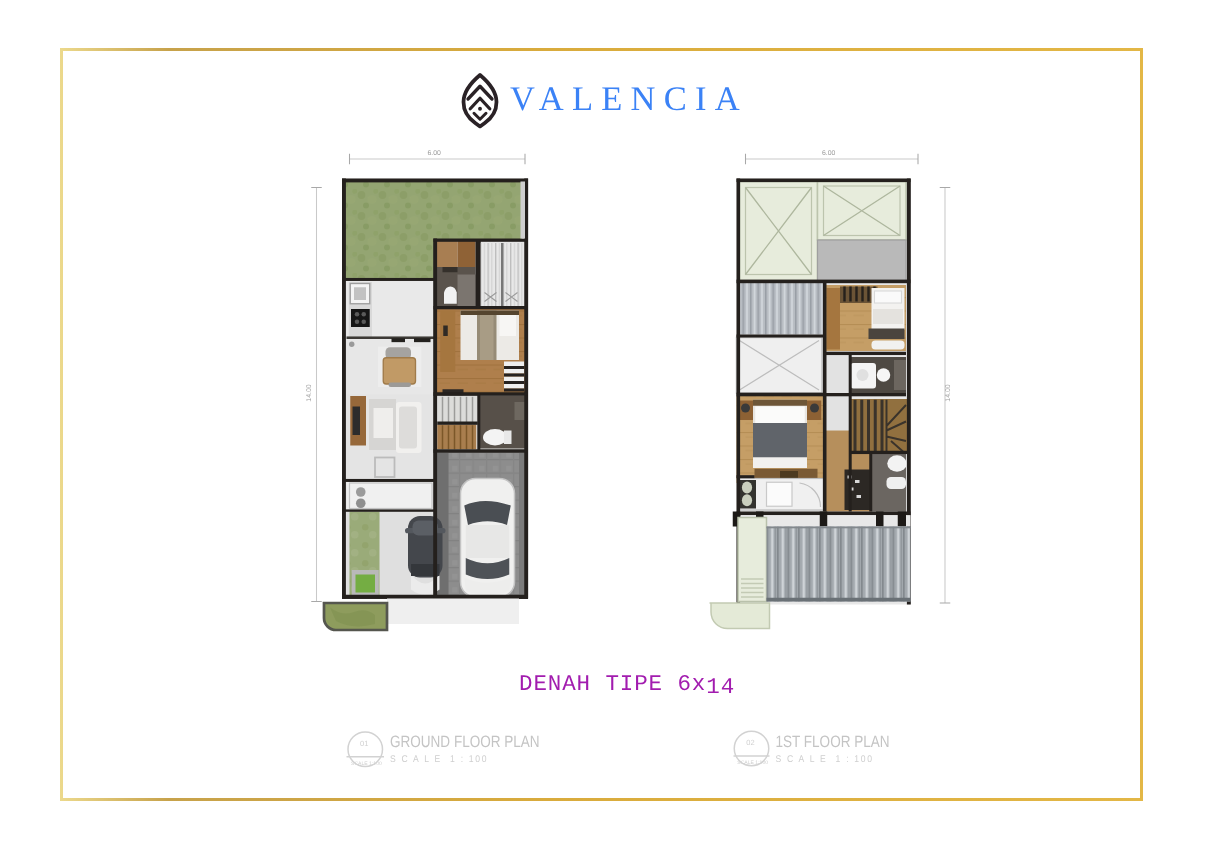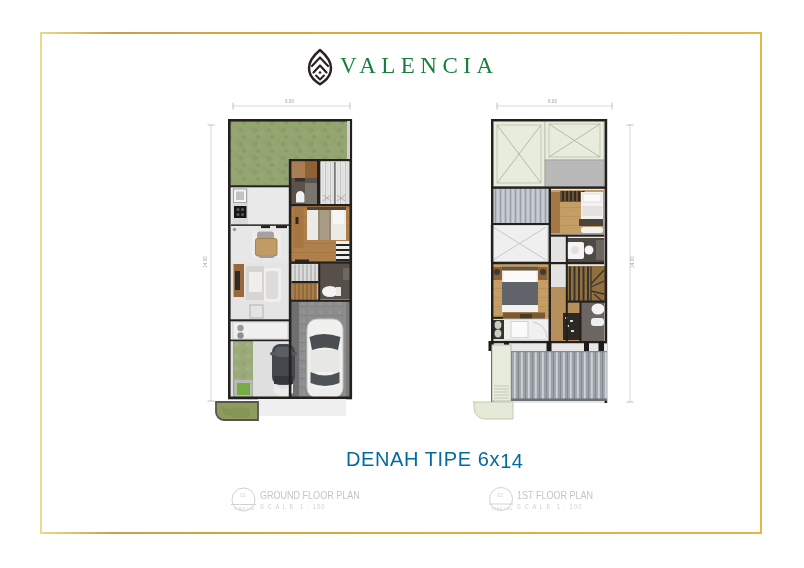--- a/index.html
+++ b/index.html
@@ -1,19 +1,19 @@
 <!DOCTYPE html>
 <html><head>
 <meta charset="utf-8">
 <style>
 html,body{margin:0;padding:0;background:#fff}
 .page{position:relative;width:804px;height:568px;background:#fff;font-family:"Liberation Sans",sans-serif;overflow:hidden}
 .frame{position:absolute;left:40px;top:32px;width:718px;height:498px;border:2px solid #d9ac41;border-image:linear-gradient(90deg,#ecd98c 0%,#c7a24b 10%,#d9ab3c 45%,#e3b746 100%) 2}
-.brand{position:absolute;left:340px;top:53px;font-family:"Liberation Serif",serif;font-size:23px;letter-spacing:5.5px;color:#15803d}
-.title{position:absolute;left:346px;top:448px;font-family:Liberation Sans, sans-serif;font-size:20px;letter-spacing:0.6px;color:#0369a1}
+.brand{position:absolute;left:340px;top:53px;font-family:"Liberation Serif",serif;font-size:23px;letter-spacing:5.5px;color:#3b82f6}
+.title{position:absolute;left:346px;top:448px;font-family:Liberation Mono, monospace;font-size:15px;letter-spacing:0.6px;color:#a21caf}
 .lab1,.lab2{position:absolute;top:488.5px;font-size:11px;color:#c4c4c4;transform:scaleX(0.82);transform-origin:0 0;white-space:nowrap}
 .lab1{left:260px}
 .lab2{left:517px}
 .scale1,.scale2{position:absolute;top:503px;font-size:6.5px;color:#cfcfcf;letter-spacing:1.3px;transform:scaleX(0.88);transform-origin:0 0;white-space:nowrap}
 .scale1{left:260px}
 .scale2{left:517px}
 </style>
 </head>
 <body>
 <div class="page">

